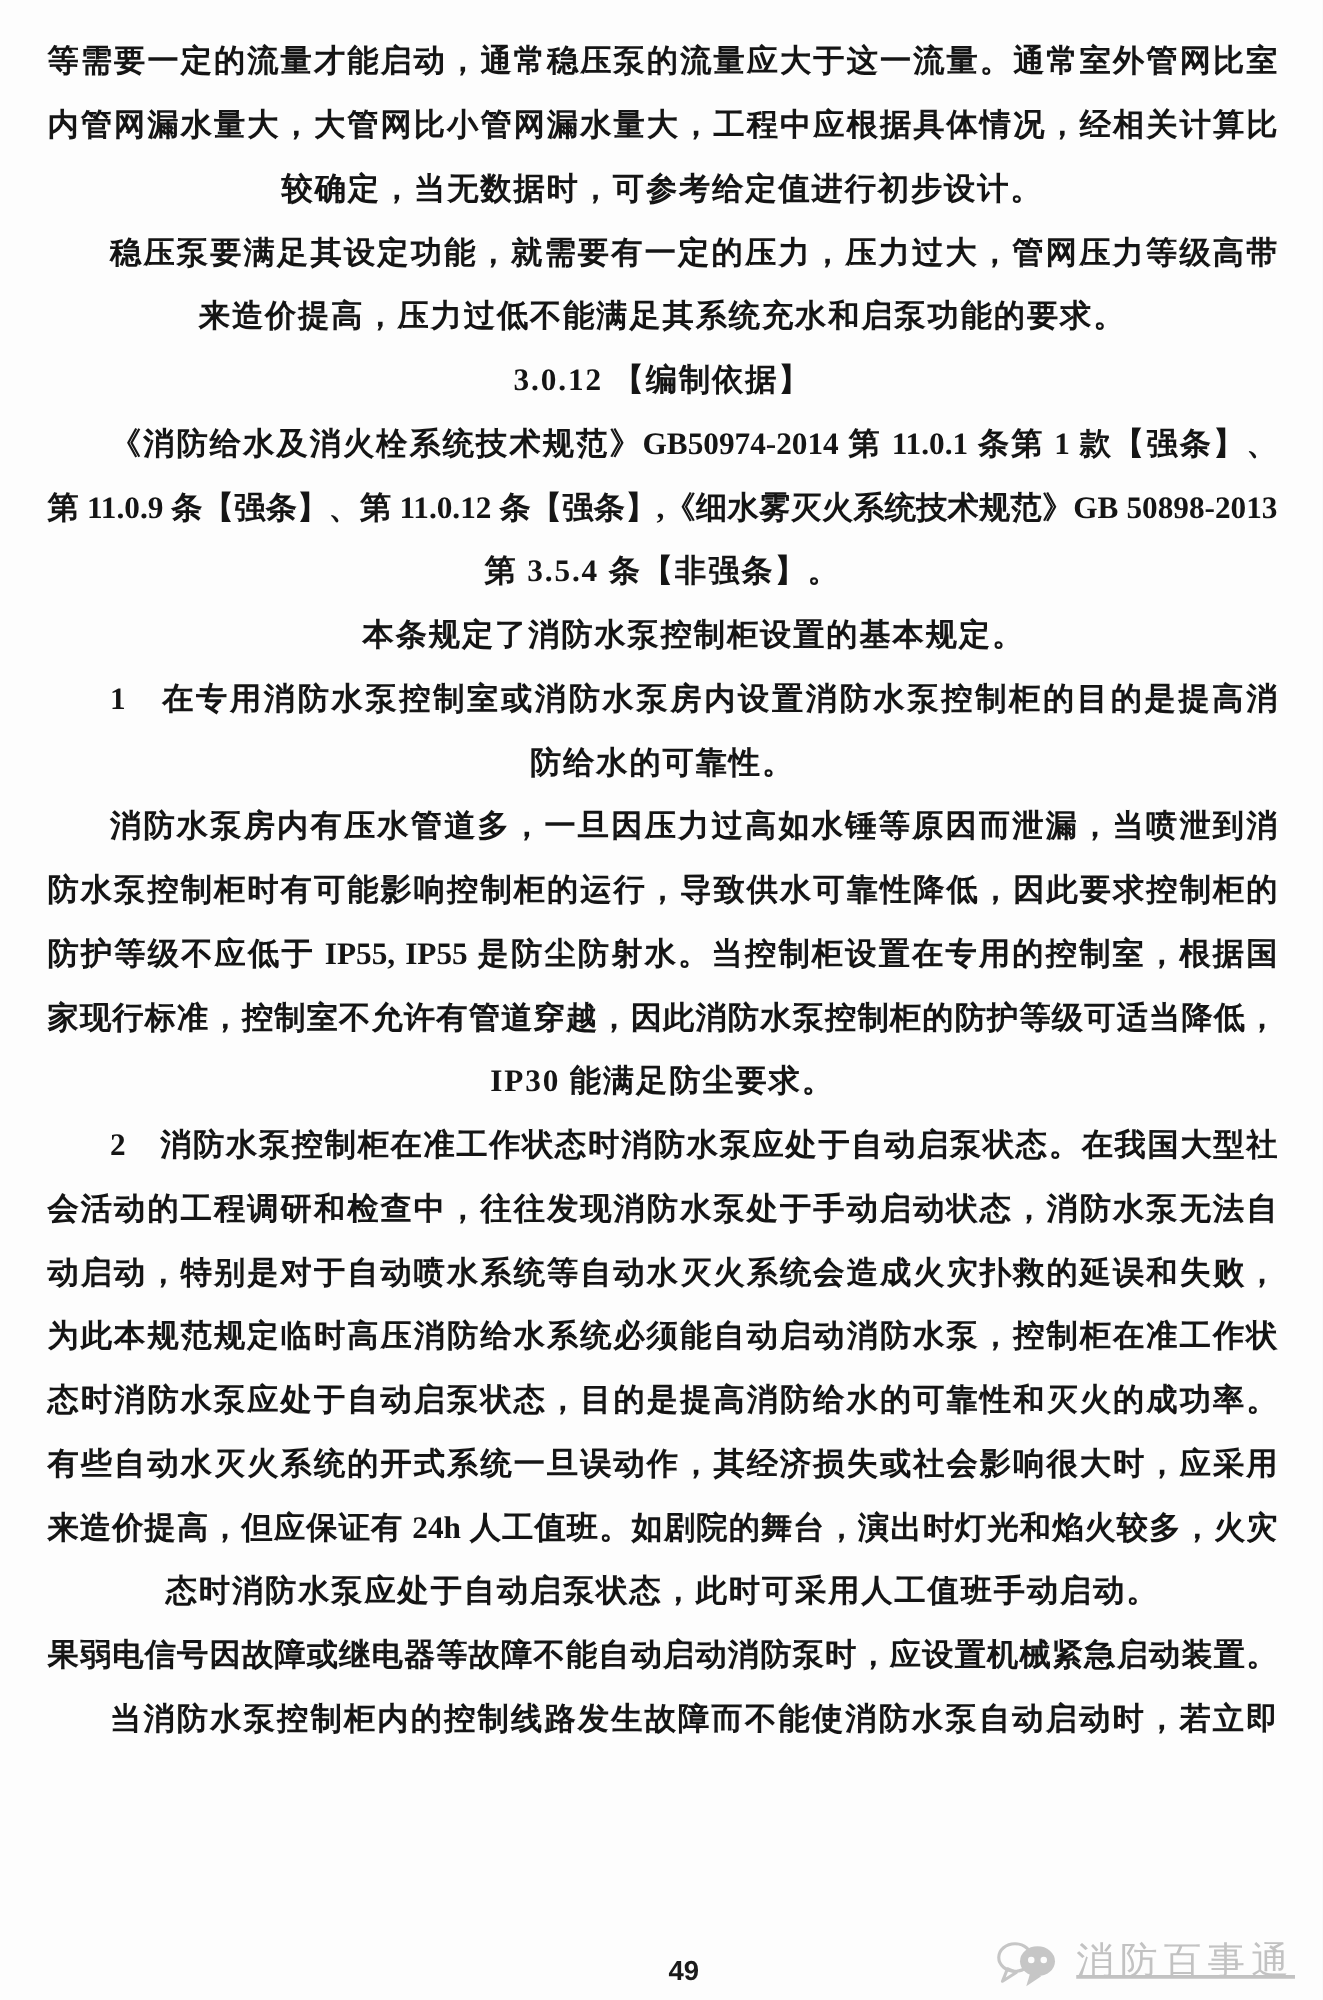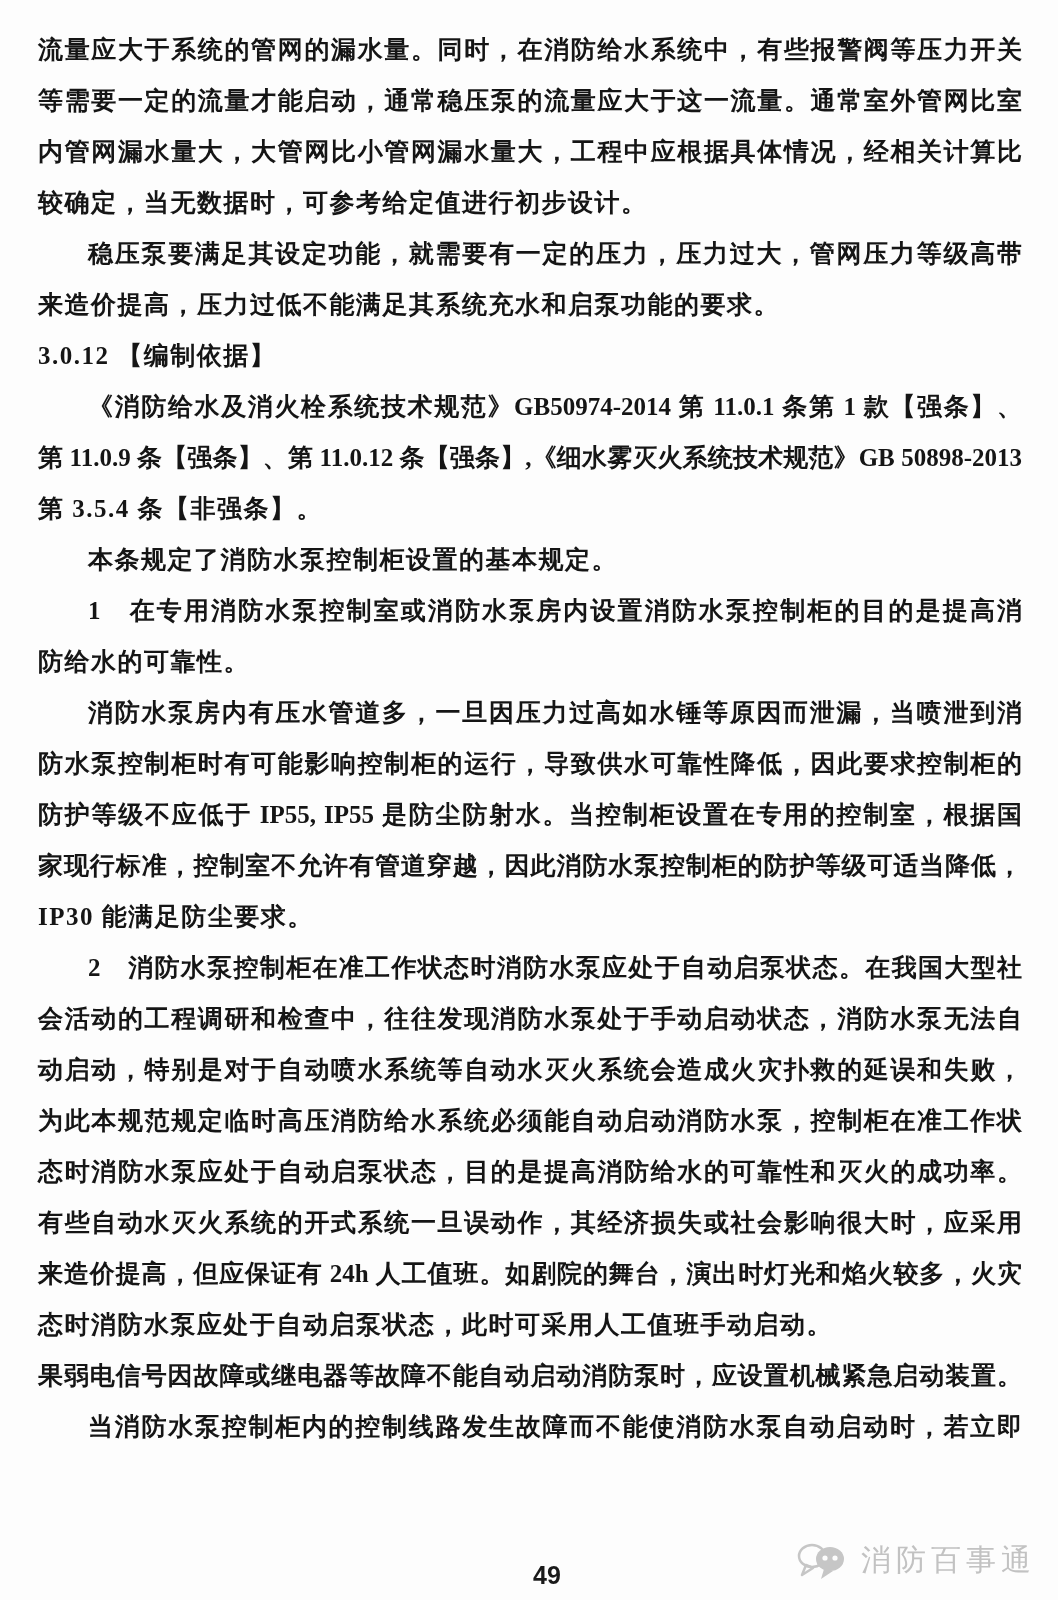--- a/index.html
+++ b/index.html
@@ -24,66 +24,66 @@
     position:absolute;
     top:24px;left:38px;right:36px;
     color:var(--text-color);
     font-size:25px;
     font-weight:600;
     line-height:51px;
   }
   .line{
     height:51px;
     white-space:nowrap;
-    text-align:left;
+    text-align:center;
     letter-spacing:1.5px;
   }
   .line.just{
     white-space:normal;
     text-align:justify;
     text-align-last:justify;
     letter-spacing:0;
   }
   .line.indent{
     padding-left:50px;
   }
   .page-number{
     position:absolute;
     bottom:10px;left:0;right:0;
     text-align:center;
     font-family:"Liberation Sans","DejaVu Sans",sans-serif;
     font-weight:bold;
-    font-size:25px;
+    font-size:22px;
     color:#1a1a1a;
     padding-left:36px;
   }
   .watermark{
     position:absolute;
-    right:22px;bottom:18px;
+    right:22px;bottom:8px;
     display:flex;
-    align-items:center;
+    align-items:flex-start;
     gap:8px;
     color:var(--wm-color);
     pointer-events:none;
+    text-decoration:underline;
   }
   .watermark .wm-text{
     font-size:30px;
     letter-spacing:5px;
     font-weight:400;
     white-space:nowrap;
   }
   .wm-icon{display:block;}
 </style>
 </head>
 <body>
 
 <div class="page">
 
   <div class="text-block" id="lines">
-      <div class="line just">流量应大于系统的管网的漏水量。同时，在消防给水系统中，有些报警阀等压力开关</div>
       <div class="line just">等需要一定的流量才能启动，通常稳压泵的流量应大于这一流量。通常室外管网比室</div>
       <div class="line just">内管网漏水量大，大管网比小管网漏水量大，工程中应根据具体情况，经相关计算比</div>
       <div class="line">较确定，当无数据时，可参考给定值进行初步设计。</div>
       <div class="line indent just">稳压泵要满足其设定功能，就需要有一定的压力，压力过大，管网压力等级高带</div>
       <div class="line">来造价提高，压力过低不能满足其系统充水和启泵功能的要求。</div>
       <div class="line">3.0.12 【编制依据】</div>
       <div class="line indent just">《消防给水及消火栓系统技术规范》GB50974-2014 第 11.0.1 条第 1 款【强条】、</div>
       <div class="line just">第 11.0.9 条【强条】、第 11.0.12 条【强条】,《细水雾灭火系统技术规范》GB 50898-2013</div>
       <div class="line">第 3.5.4 条【非强条】。</div>
       <div class="line indent">本条规定了消防水泵控制柜设置的基本规定。</div>

